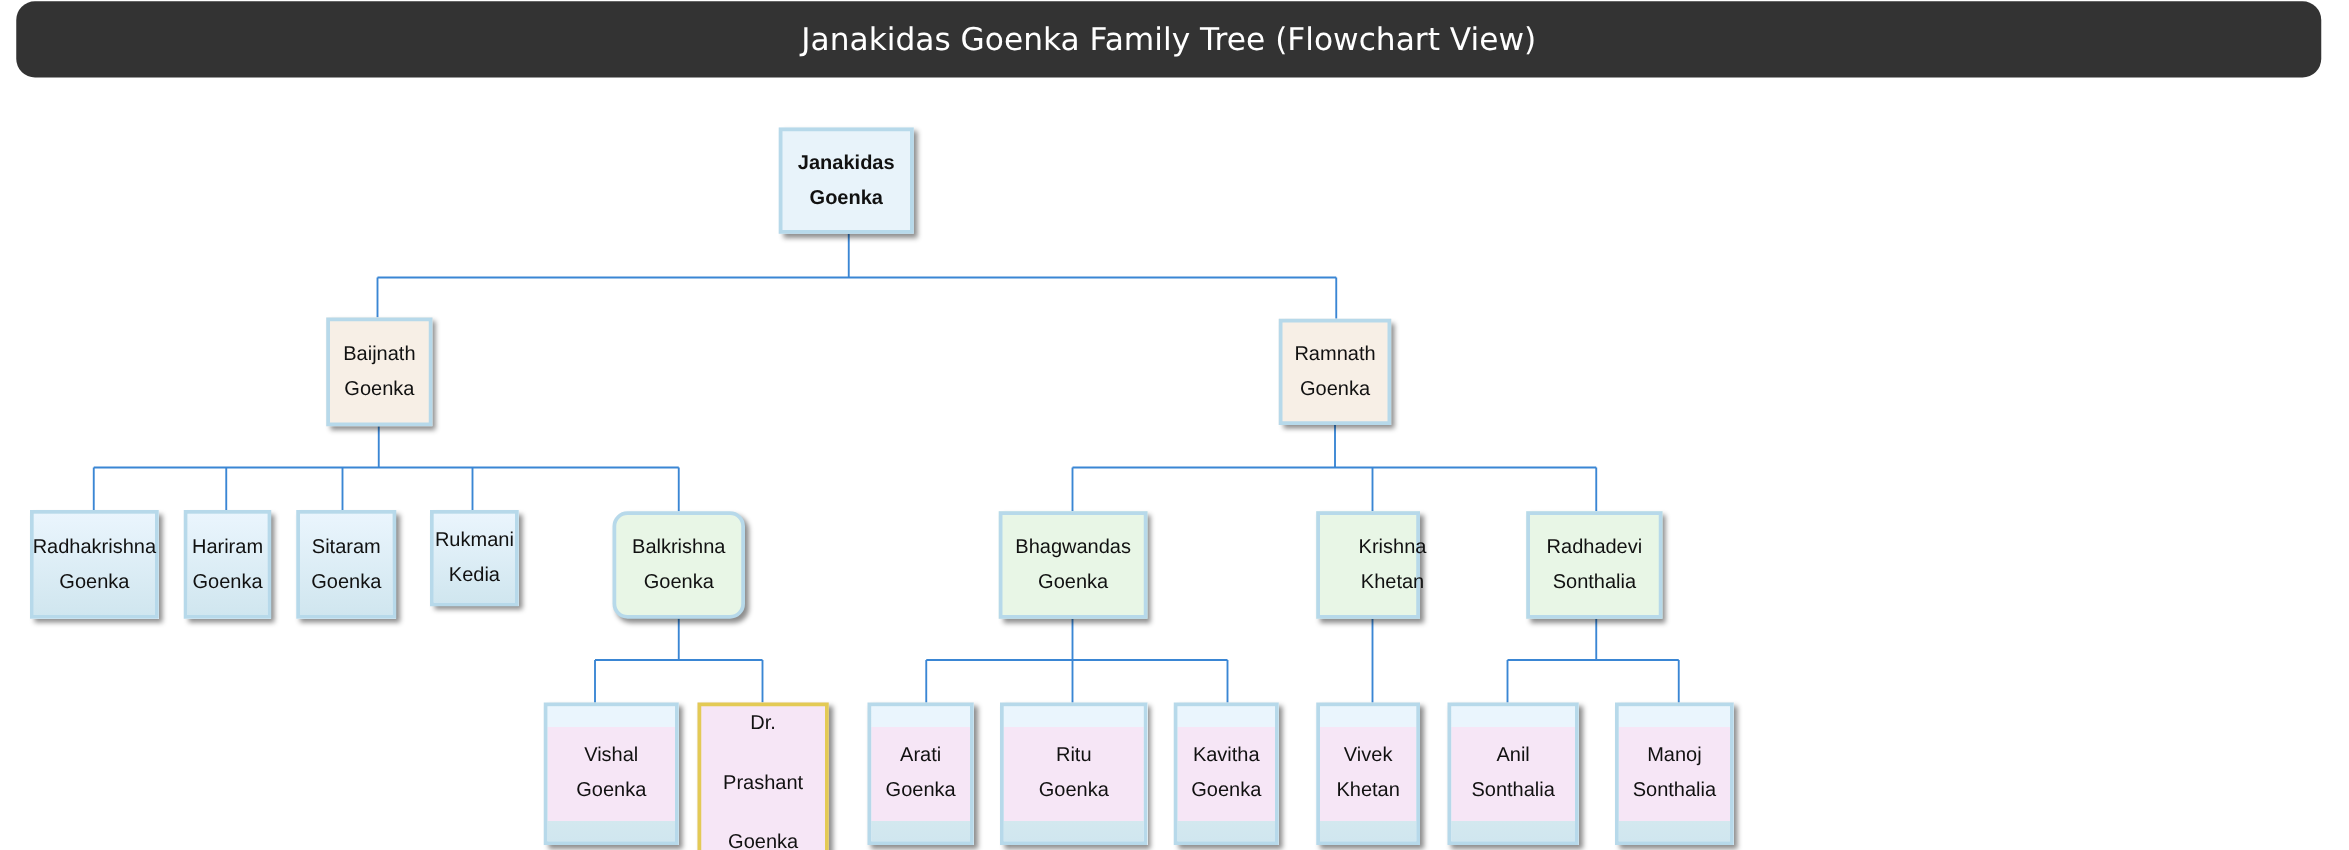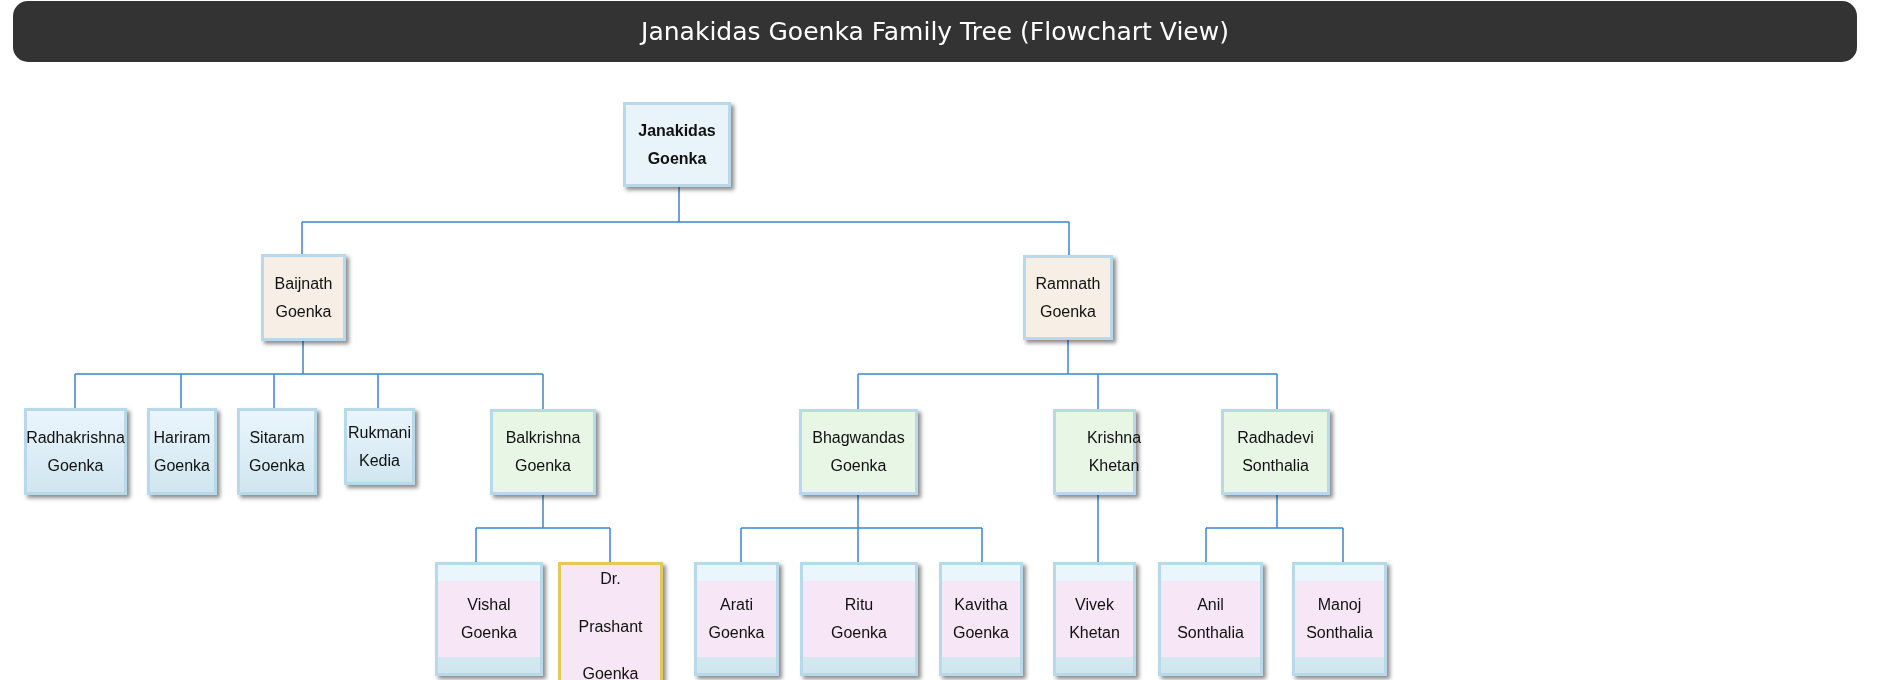--- a/index.html
+++ b/index.html
@@ -75,21 +75,21 @@
   <span class="line2">Goenka</span>
 </div>
 <div class="node blue" style="left:237px;top:408px;width:80px;height:87px;">
   <span class="line1">Sitaram</span>
   <span class="line2">Goenka</span>
 </div>
 <div class="node blue" style="left:344px;top:408px;width:71px;height:77px;">
   <span class="line1">Rukmani</span>
   <span class="line2">Kedia</span>
 </div>
-<div class="node green" style="left:490px;top:409px;width:106px;height:86px;">
+<div class="node green" style="left:490px;top:409px;width:106px;height:86px;border-radius:12px;">
   <span class="line1">Balkrishna</span>
   <span class="line2">Goenka</span>
 </div>
 
 <div class="node green" style="left:799px;top:409px;width:119px;height:86px;">
   <span class="line1">Bhagwandas</span>
   <span class="line2">Goenka</span>
 </div>
 <div class="node green" style="left:1053px;top:409px;width:83px;height:86px;padding-left:39px;">
   <span class="line1">Krishna</span>

